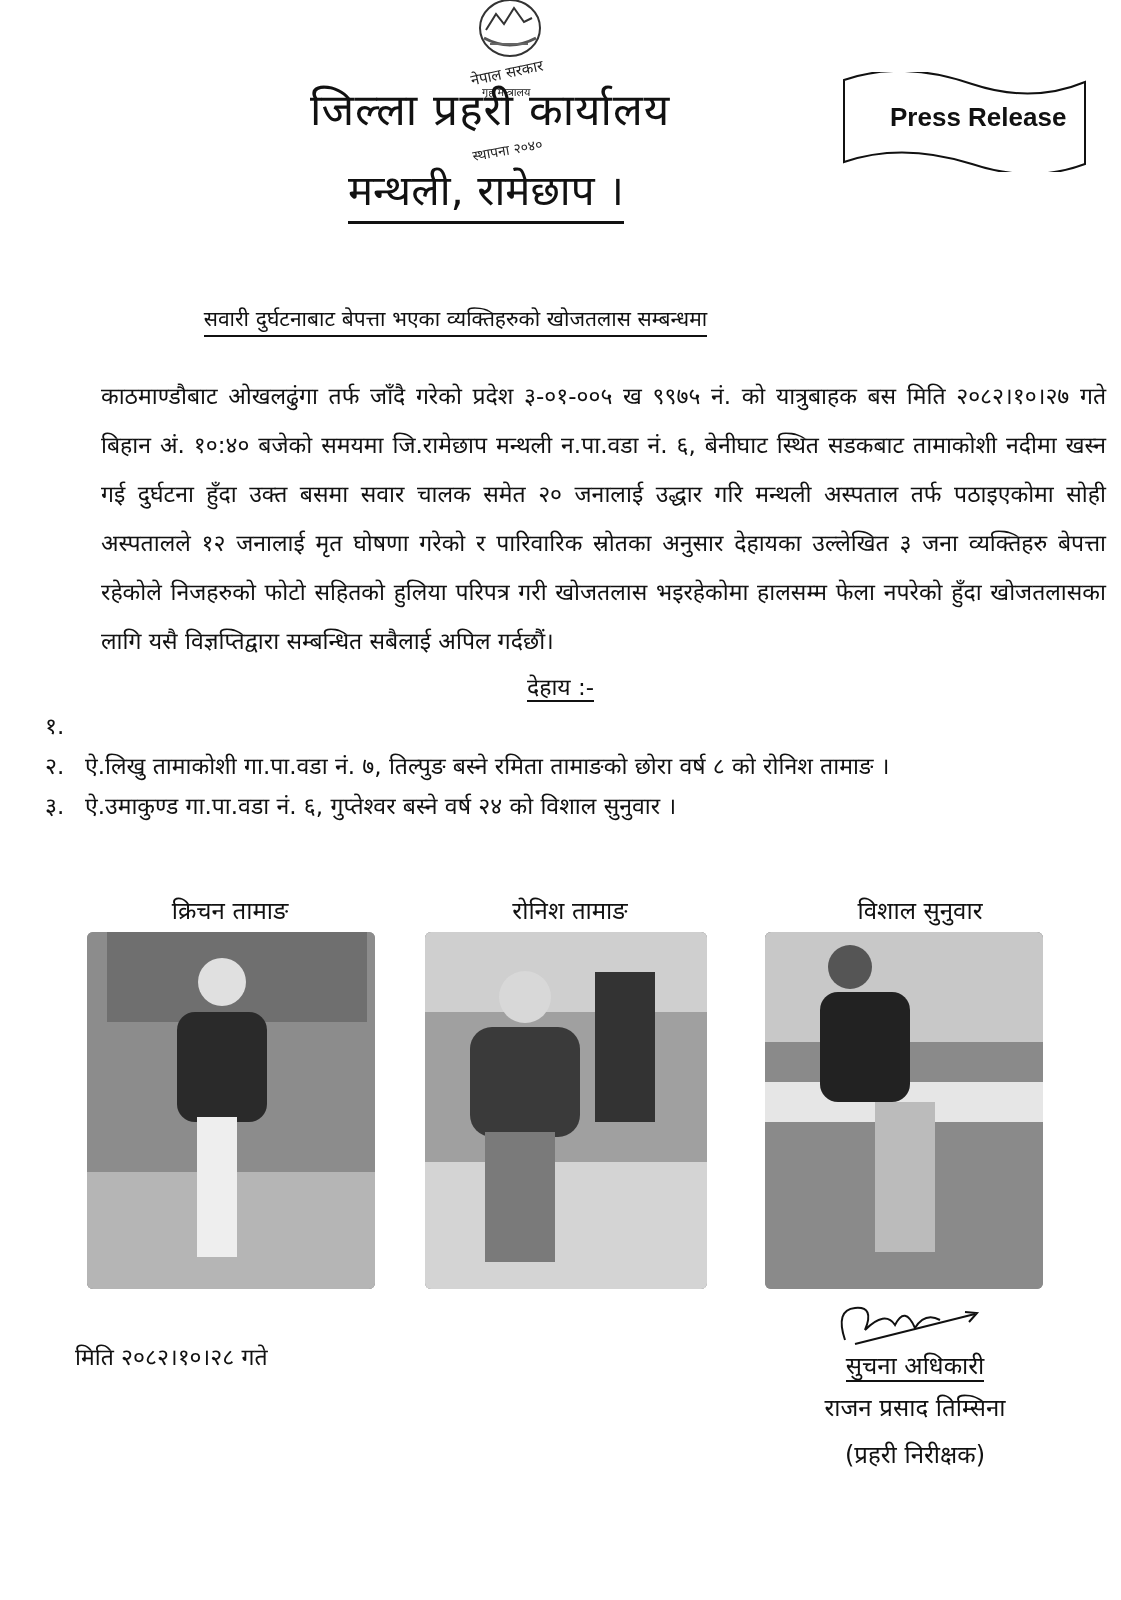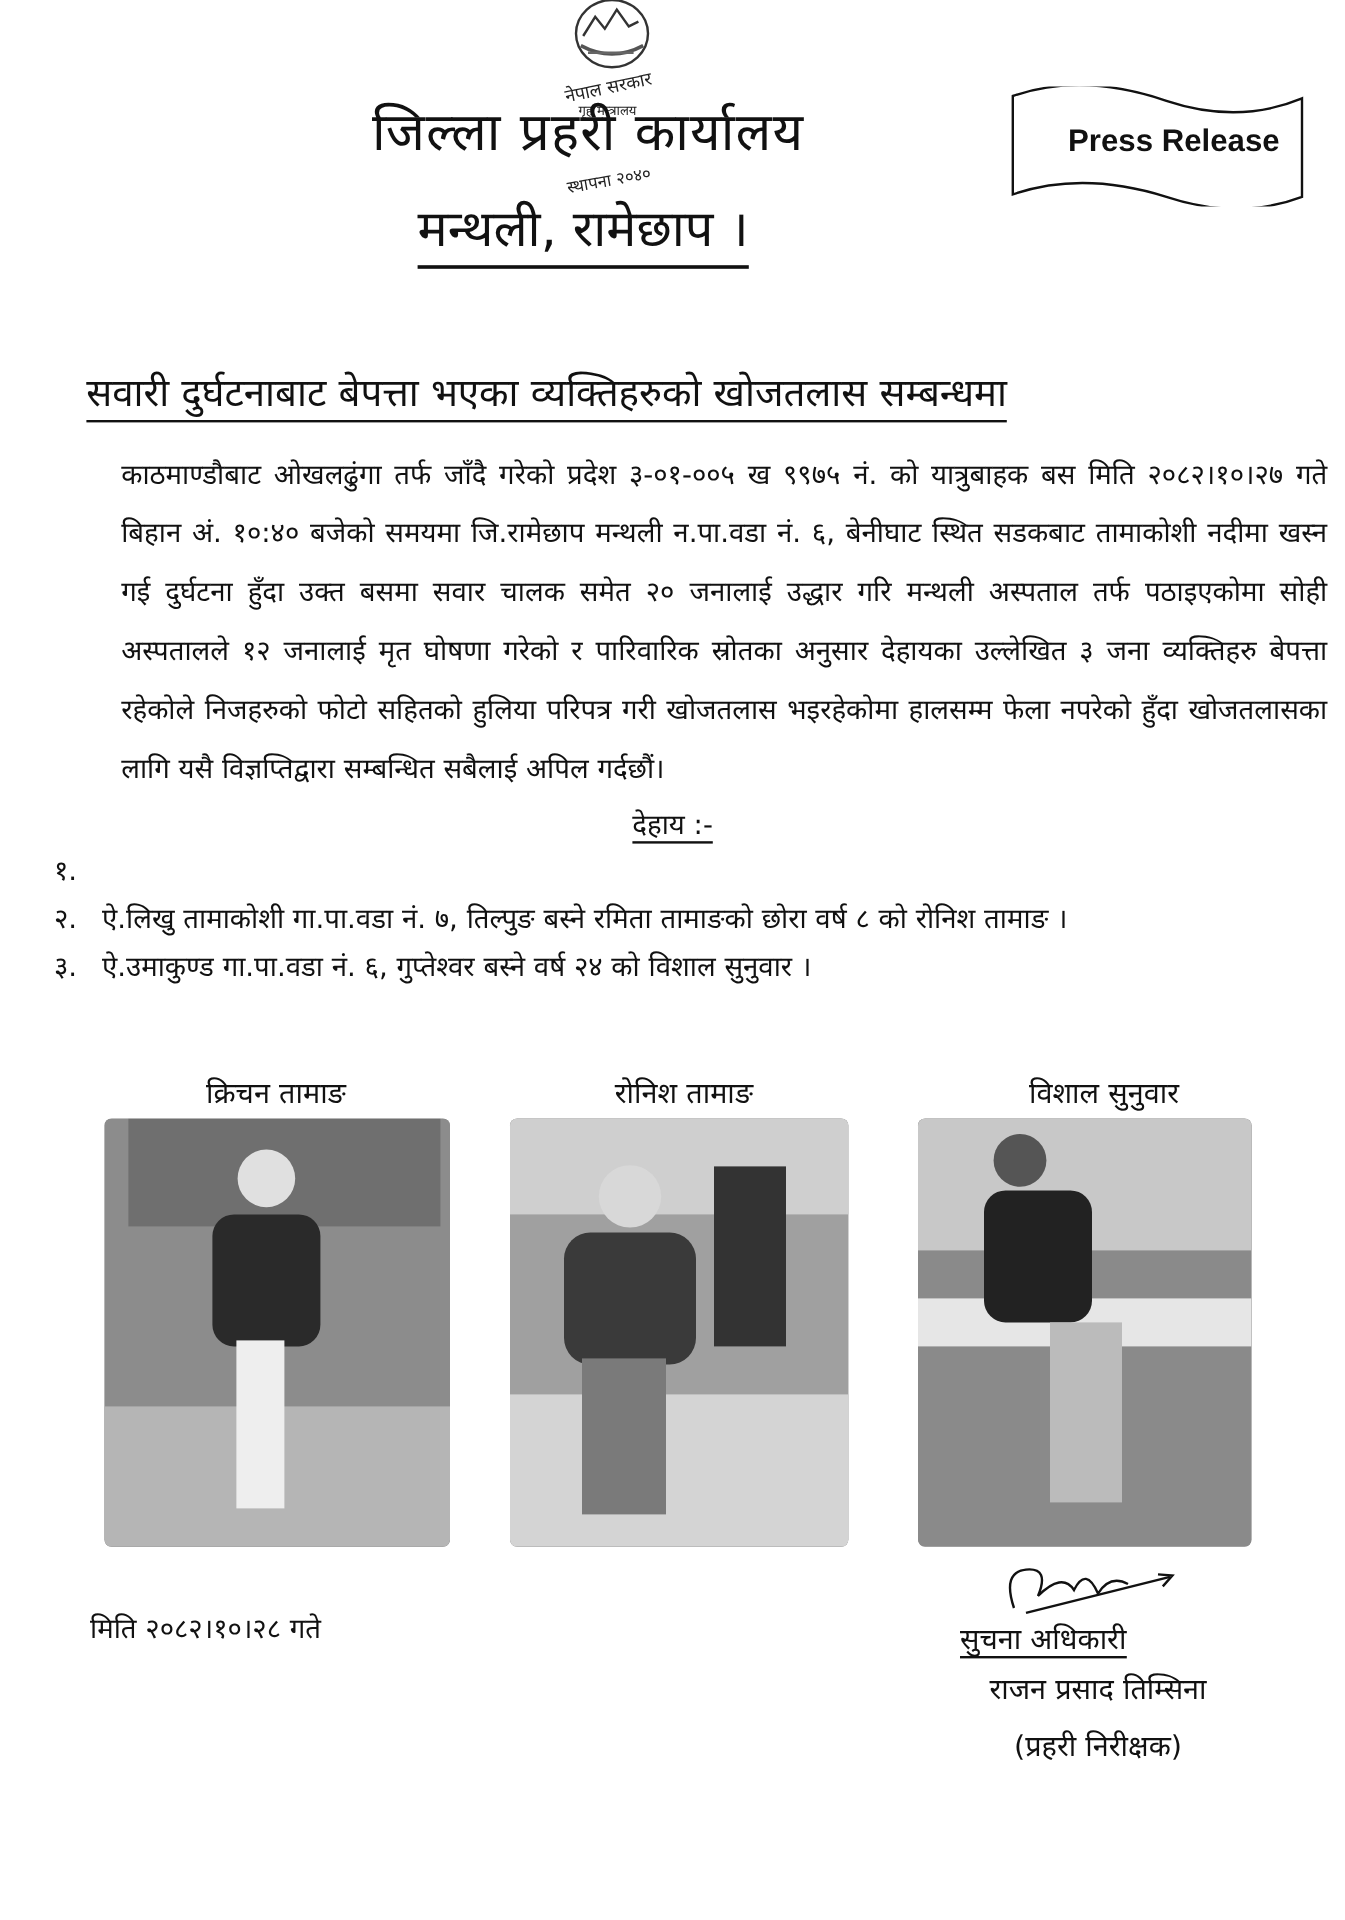--- a/index.html
+++ b/index.html
@@ -6,35 +6,35 @@
   body { width:1121px; height:1600px; position:relative; overflow:hidden;
          font-family:"DejaVu Sans", sans-serif; color:#111; }
   .abs { position:absolute; }
   .seal { left:470px; top:0px; width:150px; height:160px; }
   .seal-text { font-size:15px; color:#222; position:absolute; white-space:nowrap; }
   .title1 { left:310px; top:78px; font-size:44px; letter-spacing:1px; }
   .title2 { left:348px; top:160px; font-size:42px; border-bottom:3px solid #111; padding-bottom:4px; }
   .press { left:842px; top:72px; width:245px; height:100px; }
   .press span { position:absolute; left:48px; top:30px; font-family:"Liberation Sans", sans-serif;
                 font-weight:bold; font-size:26px; color:#111; }
-  .subject { left:0; width:911px; top:304px; text-align:center; font-size:32px; }
+  .subject { left:0; width:911px; top:304px; text-align:center; font-size:21px; }
   .subject span { border-bottom:2px solid #111; padding-bottom:4px; }
   .para { left:85px; top:372px; width:1005px; font-size:23px; line-height:49px; text-align:justify;margin-left:16px; }
   .dehay { left:0; width:1121px; top:670px; text-align:center; font-size:23px; }
   .dehay span { border-bottom:2px solid #111; }
   .list { left:45px; top:706px; width:1045px; font-size:23px; line-height:40px; }
   .list .item { display:flex; }
   .list .num { width:40px; flex:none; }
   .cap { font-size:24px; top:893px; text-align:center; }
   .cap span { border-bottom:2px solid #111; padding-bottom:20px; }
   .photo { top:932px; height:357px; background:#9a9a9a; border-radius:6px; overflow:hidden; }
   .photo svg { width:100%; height:100%; display:block; }
   .date { left:75px; top:1340px; font-size:23px; }
   .sig { left:815px; top:1300px; width:200px; height:50px; }
-  .officer-title { left:800px; top:1348px; width:230px; text-align:left; font-size:24px; }
+  .officer-title { left:800px; top:1348px; width:230px; text-align:center; font-size:24px; }
   .officer-title span { border-bottom:2px solid #111; }
   .officer-name { left:800px; top:1390px; width:230px; text-align:center; font-size:24px; }
   .officer-rank { left:800px; top:1437px; width:230px; text-align:center; font-size:24px; }
 </style>
 </head>
 <body>
 
 <div class="abs seal">
   <svg width="150" height="160" viewBox="0 0 150 160">
     <ellipse cx="40" cy="28" rx="30" ry="28" fill="none" stroke="#333" stroke-width="2"></ellipse>

